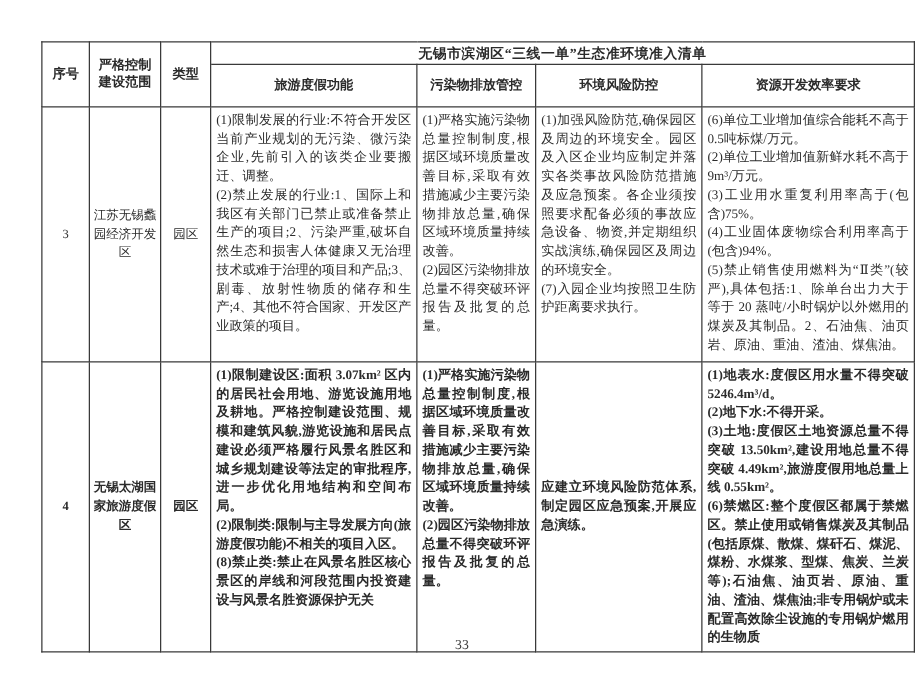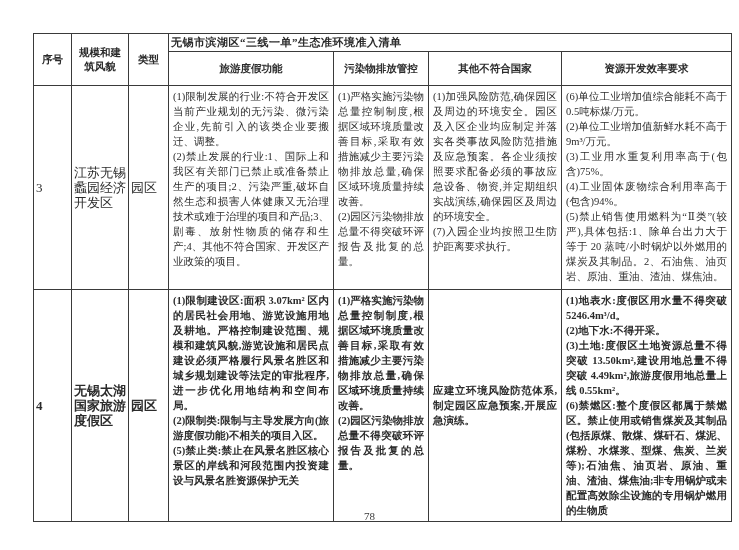--- a/index.html
+++ b/index.html
@@ -21,37 +21,37 @@
   .doc-table td {
     border: 1px solid #3a3a3a;
     vertical-align: top;
     overflow: hidden;
   }
   .hr1 td { height: 17px; }
   .hr2 td { height: 34px; }
   .r3 > td { height: 204px; }
   .r4 > td { height: 209px; font-weight: bold; }
   td.c {
-    text-align: left;
+    text-align: center;
     vertical-align: middle;
-    font-size: 13px;
+    font-size: 10px;
     line-height: 15px;
     padding: 1px 2px;
   }
   td.hd {
     font-weight: bold;
     text-align: center;
     vertical-align: middle;
     font-size: 10.5px;
     line-height: 14px;
     padding: 1px 2px;
   }
   td.title-cell {
     font-weight: bold;
-    text-align: left;
+    text-align: center;
     vertical-align: middle;
     font-size: 11px;
     letter-spacing: 0.5px;
     padding: 1px 2px;
   }
   td.body-cell {
     font-size: 10.5px;
     line-height: 15px;
     text-align: justify;
     padding: 3px 4px;
@@ -78,28 +78,28 @@
       <col style="width:57px">
       <col style="width:40px">
       <col style="width:165px">
       <col style="width:95px">
       <col style="width:133px">
       <col style="width:170px">
     </colgroup>
     <tbody>
         <tr class="hr1">
       <td class="hd" rowspan="2">序号</td>
-      <td class="hd" rowspan="2">规模和建筑风貌</td>
+      <td class="hd" rowspan="2">严格控制建设范围</td>
       <td class="hd" rowspan="2">类型</td>
       <td class="title-cell" colspan="4">无锡市滨湖区“三线一单”生态准环境准入清单</td>
     </tr>
     <tr class="hr2">
       <td class="hd">旅游度假功能</td>
       <td class="hd">污染物排放管控</td>
-      <td class="hd">其他不符合国家</td>
+      <td class="hd">环境风险防控</td>
       <td class="hd">资源开发效率要求</td>
     </tr>
 
     <tr class="r3">
       <td class="c">3</td>
       <td class="c">江苏无锡蠡园经济开发区</td>
       <td class="c">园区</td>
       <td class="body-cell">
         <p>(1)限制发展的行业:不符合开发区当前产业规划的无污染、微污染企业,先前引入的该类企业要搬迁、调整。</p>
         <p>(2)禁止发展的行业:1、国际上和我区有关部门已禁止或准备禁止生产的项目;2、污染严重,破坏自然生态和损害人体健康又无治理技术或难于治理的项目和产品;3、剧毒、放射性物质的储存和生产;4、其他不符合国家、开发区产业政策的项目。</p>
@@ -121,33 +121,33 @@
       </td>
     </tr>
 
     <tr class="r4">
       <td class="c">4</td>
       <td class="c">无锡太湖国家旅游度假区</td>
       <td class="c">园区</td>
       <td class="body-cell">
         <p>(1)限制建设区:面积 3.07km² 区内的居民社会用地、游览设施用地及耕地。严格控制建设范围、规模和建筑风貌,游览设施和居民点建设必须严格履行风景名胜区和城乡规划建设等法定的审批程序,进一步优化用地结构和空间布局。</p>
         <p>(2)限制类:限制与主导发展方向(旅游度假功能)不相关的项目入区。</p>
-        <p>(5)禁止类:禁止在风景名胜区核心景区的岸线和河段范围内投资建设与风景名胜资源保护无关</p>
+        <p>(8)禁止类:禁止在风景名胜区核心景区的岸线和河段范围内投资建设与风景名胜资源保护无关</p>
       </td>
       <td class="body-cell">
         <p>(1)严格实施污染物总量控制制度,根据区域环境质量改善目标,采取有效措施减少主要污染物排放总量,确保区域环境质量持续改善。</p>
         <p>(2)园区污染物排放总量不得突破环评报告及批复的总量。</p>
       </td>
       <td class="body-cell mid">
         <p>应建立环境风险防范体系,制定园区应急预案,开展应急演练。</p>
       </td>
       <td class="body-cell">
         <p>(1)地表水:度假区用水量不得突破 5246.4m³/d。</p>
         <p>(2)地下水:不得开采。</p>
         <p>(3)土地:度假区土地资源总量不得突破 13.50km²,建设用地总量不得突破 4.49km²,旅游度假用地总量上线 0.55km²。</p>
         <p>(6)禁燃区:整个度假区都属于禁燃区。禁止使用或销售煤炭及其制品(包括原煤、散煤、煤矸石、煤泥、煤粉、水煤浆、型煤、焦炭、兰炭等);石油焦、油页岩、原油、重油、渣油、煤焦油;非专用锅炉或未配置高效除尘设施的专用锅炉燃用的生物质</p>
       </td>
     </tr>
   </tbody>
     </table>
 
-  <div class="pageno">78</div>
+  <div class="pageno">33</div>
 </div>
 
 </body></html>

